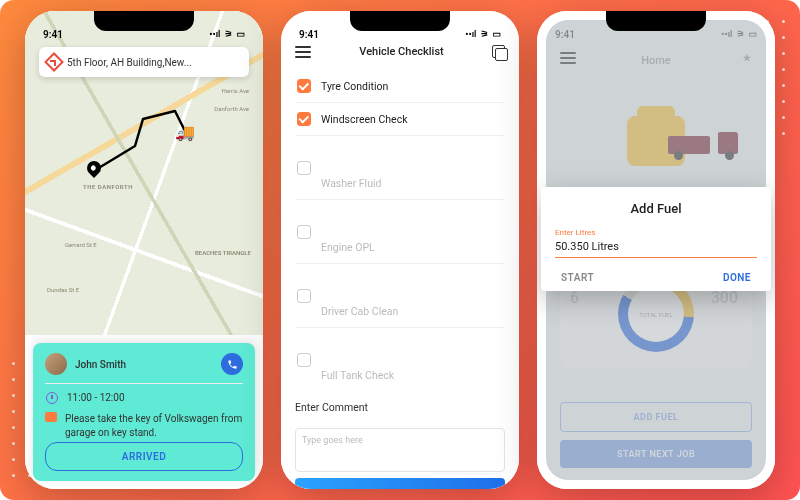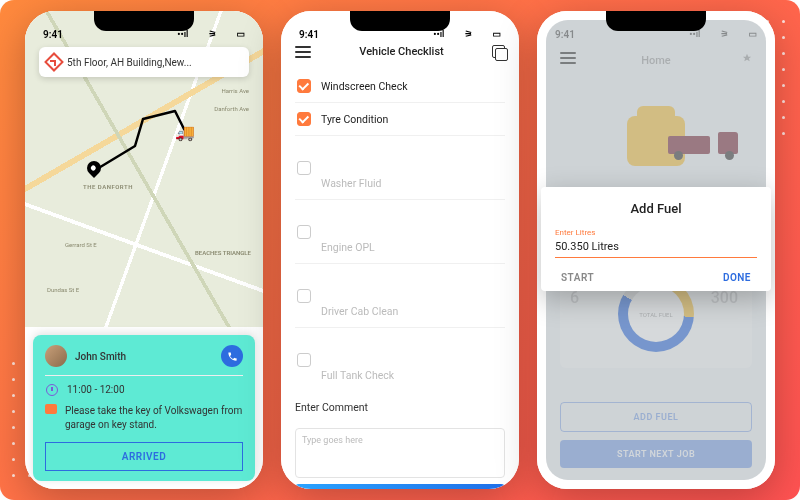--- a/index.html
+++ b/index.html
@@ -26,21 +26,21 @@
   }
   .notch {
     position: absolute; top: 0; left: 50%; transform: translateX(-50%);
     width: 100px; height: 20px; background: #000; border-radius: 0 0 12px 12px; z-index: 50;
   }
   .status-bar {
     position: absolute; top: 0; left: 0; right: 0; height: 28px;
     display: flex; justify-content: space-between; align-items: center;
     padding: 18px 18px 0; font-size: 10px; font-weight: 600; z-index: 40;
   }
-  .status-bar .right { display: flex; gap: 20px; align-items: center; font-size: 9px; }
+  .status-bar .right { display: flex; gap: 4px; align-items: center; font-size: 9px; }
   .status-bar.light { color: #000; }
   .phone3 .status-bar { color: rgba(0,0,0,0.35); }
 
   
   .map-area {
     flex: 1; background: #e8ecdc;
     background-image:
       linear-gradient( 60deg, transparent 48%, #cfd6b8 48%, #cfd6b8 49%, transparent 49%),
       linear-gradient(-30deg, transparent 60%, #f5d89a 60%, #f5d89a 61.5%, transparent 61.5%),
       linear-gradient( 20deg, transparent 30%, #fff 30%, #fff 31%, transparent 31%),
@@ -68,40 +68,40 @@
   .driver-row{display:flex;align-items:center;gap:8px;padding-bottom:8px;border-bottom:1px solid #eee;}
   .avatar{width:22px;height:22px;border-radius:50%;background:linear-gradient(135deg,#c9a07a,#8a6a4a);}
   .call-btn{margin-left:auto;width:22px;height:22px;border-radius:50%;background:#2d6cdf;display:flex;align-items:center;justify-content:center;}
   .call-btn svg{width:11px;height:11px;fill:#fff;}
   .info-row{display:flex;align-items:flex-start;gap:8px;margin-top:8px;}
   .info-row .ico{width:14px;display:flex;justify-content:center;}
   .clock-ico{width:12px;height:12px;border:1.5px solid #7a5cd6;border-radius:50%;position:relative;}
   .clock-ico::after{content:"";position:absolute;left:4px;top:2px;width:1.5px;height:4px;background:#7a5cd6;}
   .msg-ico{width:12px;height:10px;background:#ff7a3d;border-radius:2px;position:relative;}
   .msg-ico::after{content:"";position:absolute;left:2px;bottom:-3px;border:3px solid transparent;border-top-color:#ff7a3d;}
-  .arrived-btn{margin-top:10px;border:1px solid #2d6cdf;color:#2d6cdf;border-radius:0;text-align:center;padding:8px 0;font-size:10px;font-weight:600;letter-spacing:0.5px;}
+  .arrived-btn{margin-top:2px;border:1px solid #2d6cdf;color:#2d6cdf;border-radius:12px;text-align:center;padding:8px 0;font-size:10px;font-weight:600;letter-spacing:0.5px;}
 
   
   .p2-body{flex:1;padding:28px 14px 10px;display:flex;flex-direction:column;}
   .p2-header{display:flex;align-items:center;justify-content:space-between;padding:6px 0 12px;}
   .burger{width:16px;display:flex;flex-direction:column;gap:3px;}
   .burger span{height:2px;background:#333;border-radius:1px;}
   .p2-title{font-size:11px;font-weight:500;color:#222;}
   .copy-ico{width:13px;height:13px;border:1.5px solid #333;border-radius:2px;position:relative;}
   .copy-ico::after{content:"";position:absolute;right:-4px;bottom:-4px;width:11px;height:11px;border:1.5px solid #333;border-radius:2px;background:#fff;}
   .check-list{display:flex;flex-direction:column;}
   .check-item{display:flex;align-items:center;gap:10px;padding:9px 2px;border-bottom:1px solid #f0f0f0;font-size:10.5px;}
   .check-item:last-child{border-bottom:none;}
   .cbox{width:14px;height:14px;border:1.5px solid #ccc;border-radius:3px;flex-shrink:0;display:flex;align-items:center;justify-content:center;}
   .cbox.checked{background:#ff7a3d;border-color:#ff7a3d;}
   .cbox.checked::after{content:"";width:7px;height:4px;border-left:2px solid #fff;border-bottom:2px solid #fff;transform:rotate(-45deg) translateY(-1px);}
   .check-item .lbl{color:#222;}
   .check-item.unchecked .lbl{color:#bbb;margin-top:32px;}
   .comment-label{font-size:10.5px;color:#333;margin-top:10px;margin-bottom:14px;}
-  .comment-box{border:1px solid #e3e3e3;border-radius:4px;height:50px;padding:6px;font-size:9px;color:#bbb;}
+  .comment-box{border:1px solid #e3e3e3;border-radius:4px;height:44px;padding:6px;font-size:9px;color:#bbb;}
   .submit-btn{margin-top:6px;background:linear-gradient(90deg,#2aa3ff,#1f6fe8);color:#fff;border-radius:4px;padding:10px 0;font-size:10px;font-weight:600;letter-spacing:1px;}
 
   
   .p3-scrim{position:absolute;inset:9px;border-radius:22px;overflow:hidden;background:#eef1f3;}
   .p3-dim{position:absolute;inset:0;background:rgba(180,185,190,0.55);}
   .p3-header{position:absolute;top:0;left:0;right:0;padding:32px 14px 8px;display:flex;align-items:center;justify-content:space-between;color:rgba(0,0,0,0.3);}
   .p3-title{font-size:11px;font-weight:500;position:absolute;left:0;right:0;text-align:center;top:34px;color:rgba(0,0,0,0.35);}
   .illus{position:absolute;top:56px;left:0;right:0;height:90px;display:flex;align-items:flex-end;justify-content:center;}
   .tank{width:58px;height:50px;background:#f5c23d;border-radius:8px;position:relative;}
   .tank::before{content:"";position:absolute;top:-10px;left:10px;right:10px;height:12px;background:#f5c23d;border-radius:6px 6px 0 0;}
@@ -289,25 +289,25 @@
             <span></span>
             <span></span>
             <span></span>
           </span>
         <span class="p2-title">Vehicle Checklist</span>
         <span class="copy-ico"></span>
       </div>
       <div class="check-list" id="check-list">
           <div class="check-item">
             <span class="cbox checked"></span>
-            <span class="lbl">Windscreen Check</span>
+            <span class="lbl">Tyre Condition</span>
           </div>
           <div class="check-item">
             <span class="cbox checked"></span>
-            <span class="lbl">Tyre Condition</span>
+            <span class="lbl">Windscreen Check</span>
           </div>
           <div class="check-item unchecked">
             <span class="cbox"></span>
             <span class="lbl">Washer Fluid</span>
           </div>
           <div class="check-item unchecked">
             <span class="cbox"></span>
             <span class="lbl">Engine OPL</span>
           </div>
           <div class="check-item unchecked">

